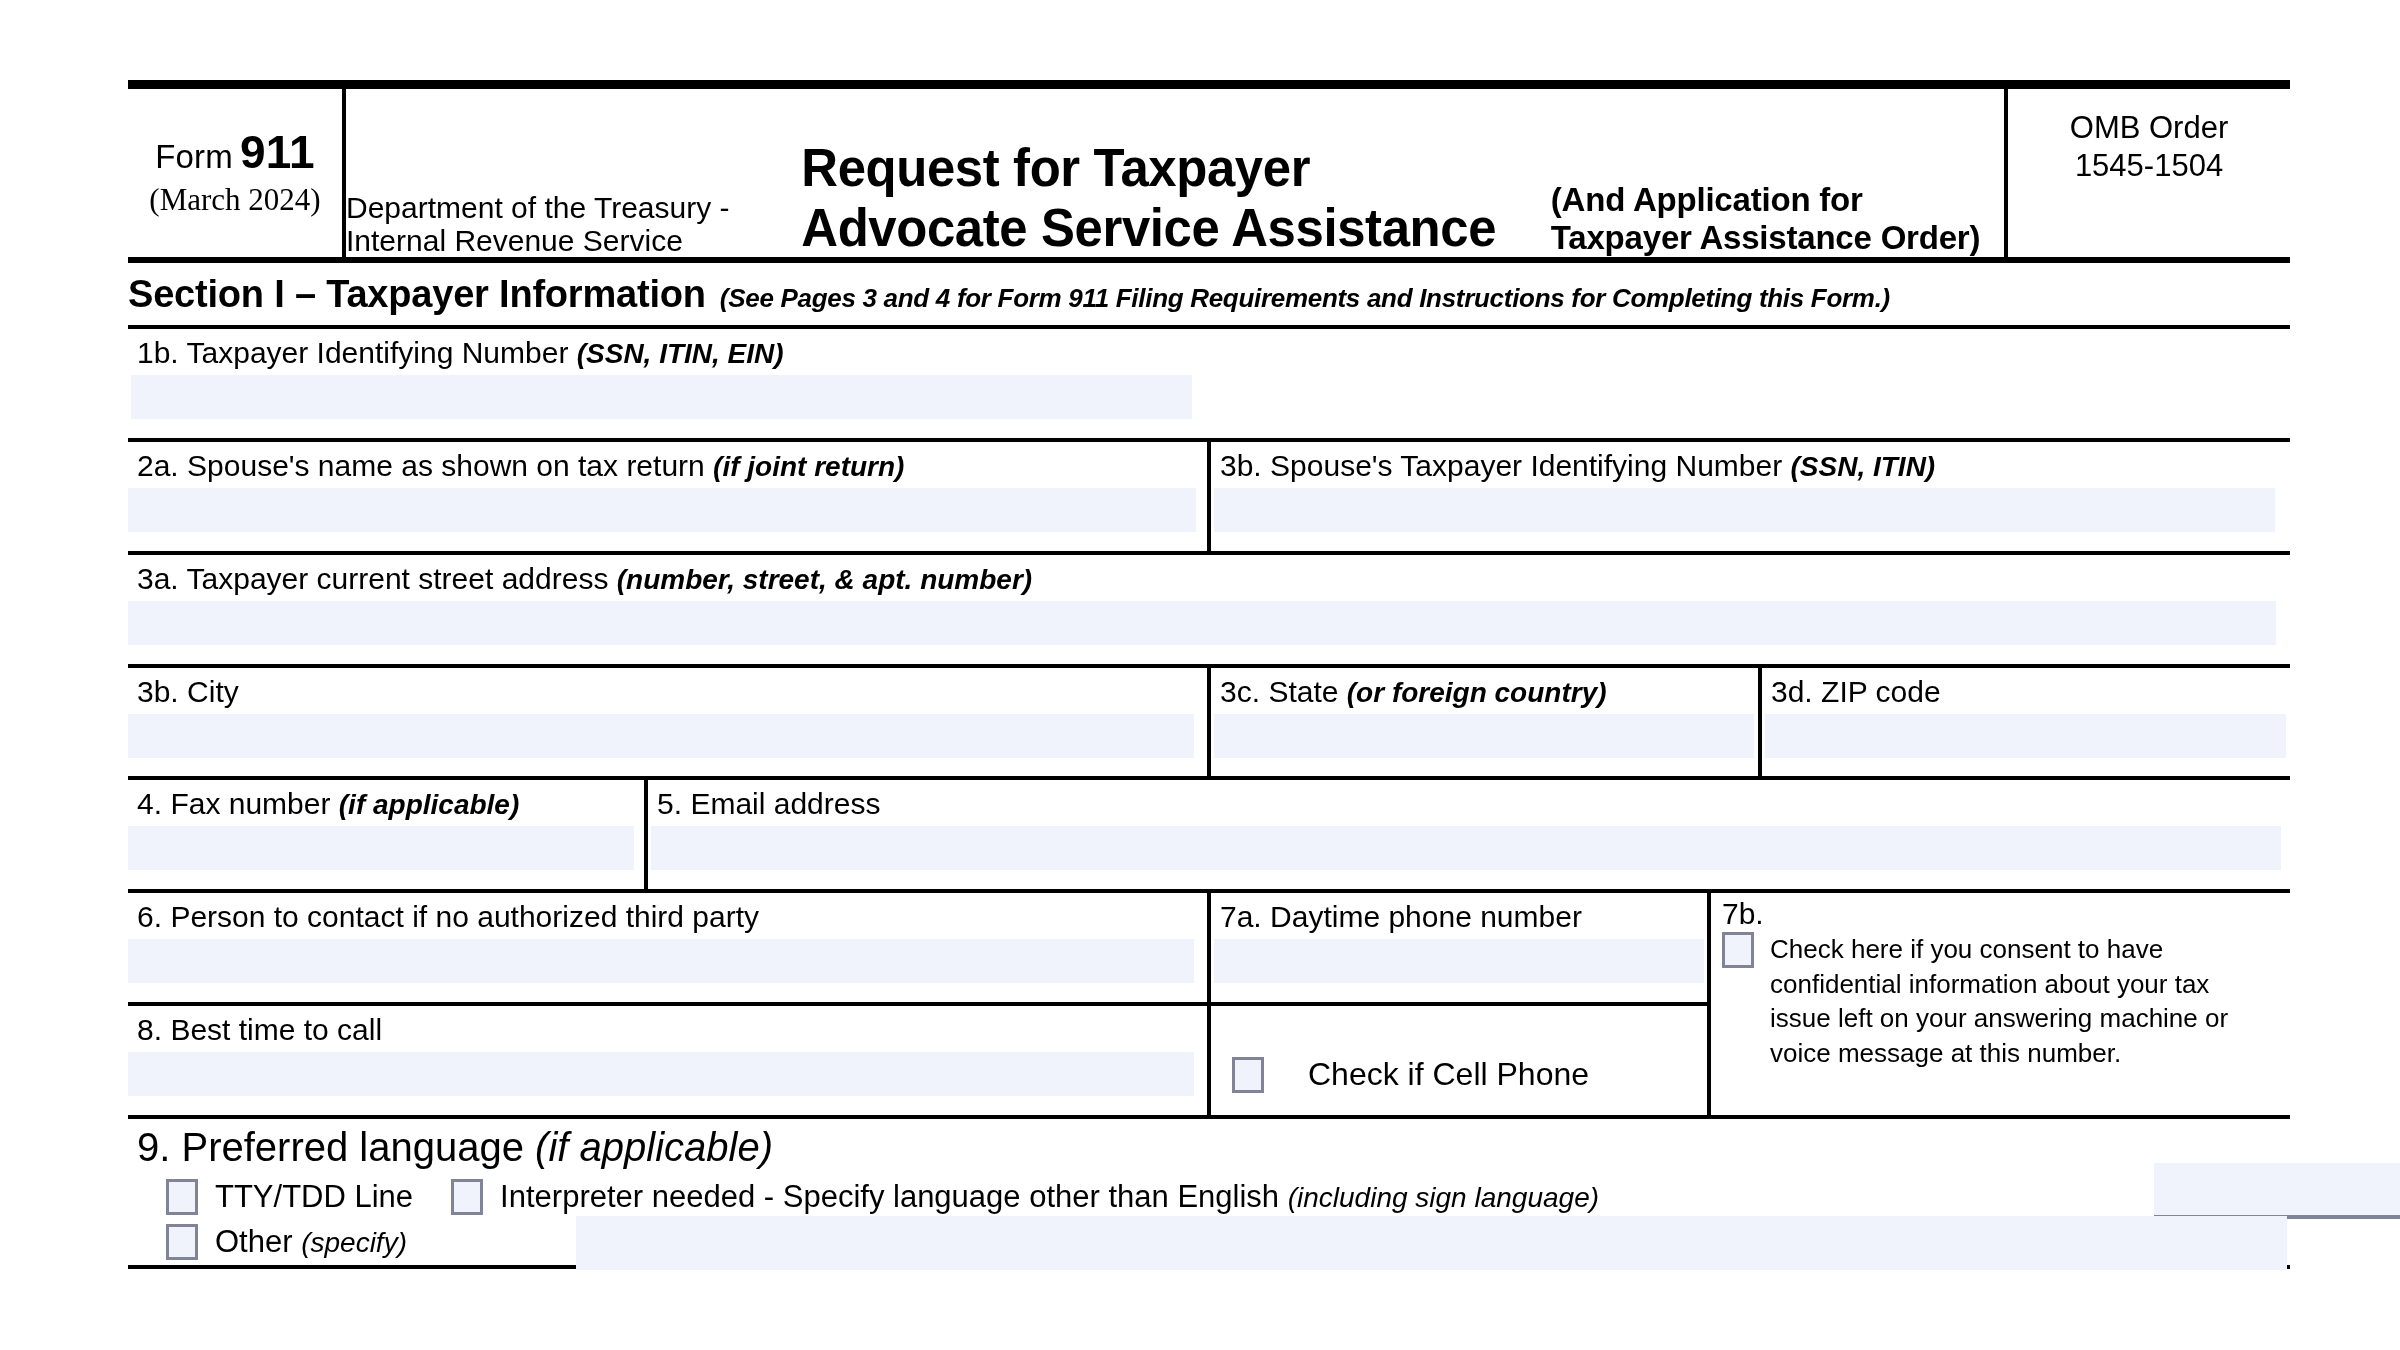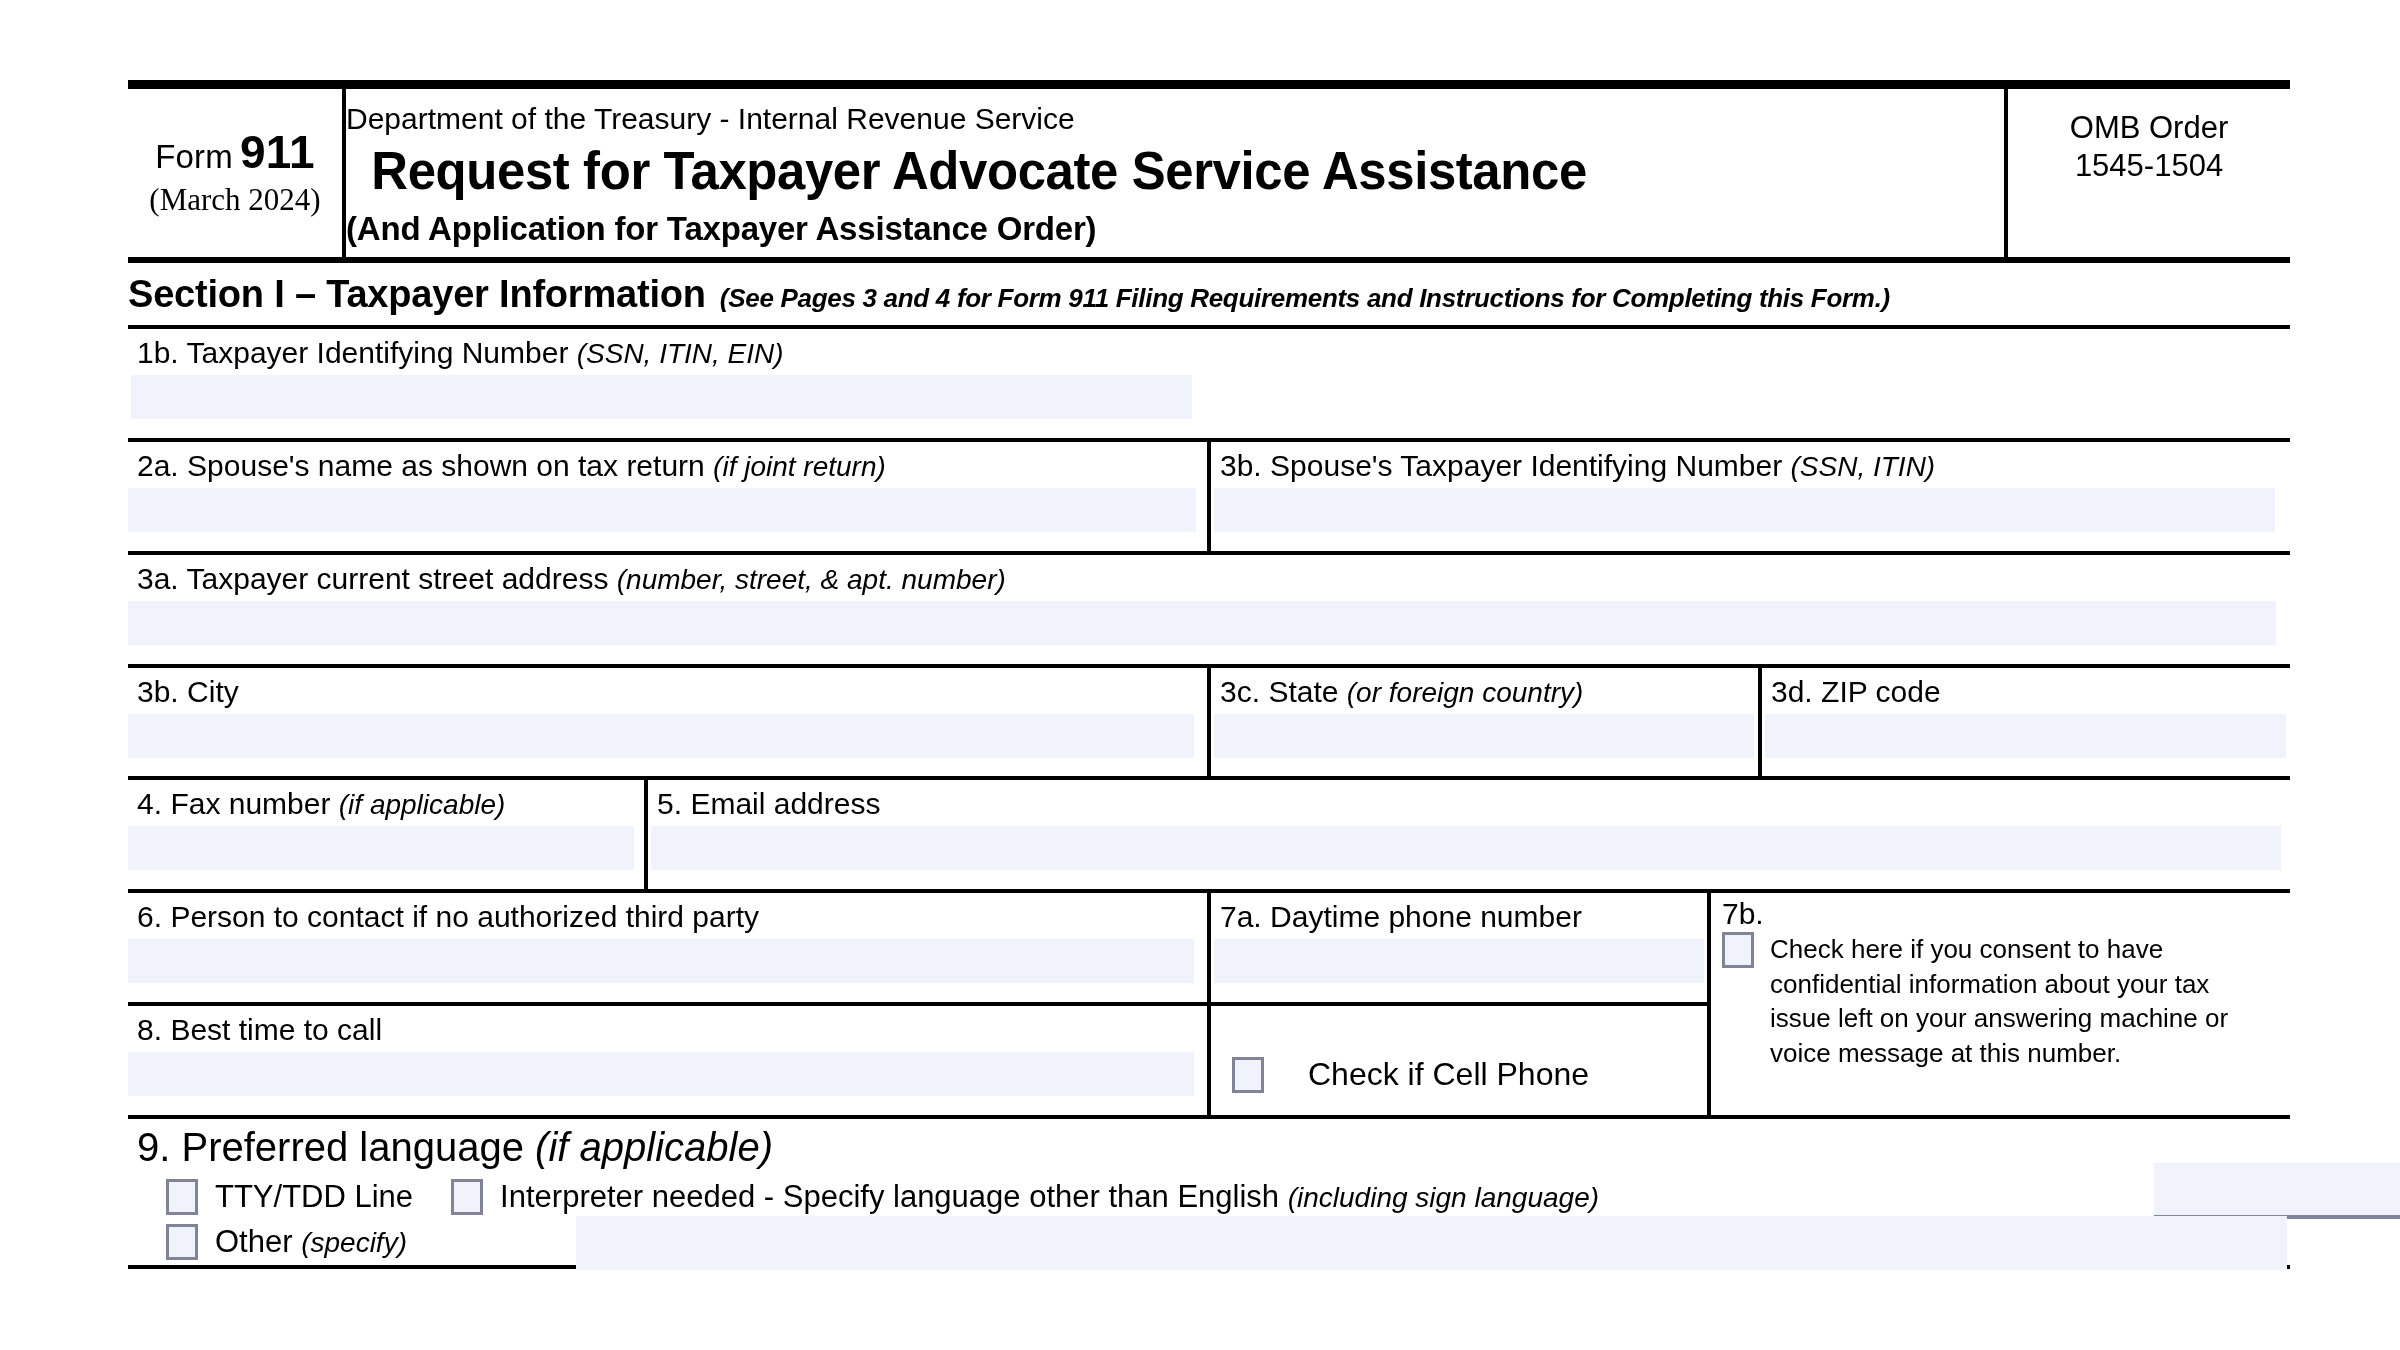--- a/index.html
+++ b/index.html
@@ -62,22 +62,22 @@
     padding-left: 7px;
   }
   .hdr-left .rev {
     font-size: 31px;
     margin-top: 6px;
     font-family: Liberation Serif, serif;
   }
   .hdr-center {
     flex: 1;
     display: flex;
-    flex-direction: column;
-    align-items: flex-start;
+    flex-direction: row;
+    align-items: flex-end;
     justify-content: flex-start;
     padding-top: 13px;
     box-sizing: border-box;
     border-right: 4px solid #000;
   }
   .hdr-center .dept {
     font-size: 30px;
     line-height: 1.1;
   }
   .hdr-center .maintitle {
@@ -146,21 +146,21 @@
     position: relative;
     padding: 6px 0 0 0;
   }
   .cell + .cell { border-left: 4px solid #000; }
   .lbl {
     font-size: 30px;
     line-height: 1.18;
     padding-left: 9px;
     white-space: nowrap;
   }
-  .lbl .ital { font-size: 28px; }
+  .lbl .ital { font-size: 28px; font-weight: bold; }
   .fld {
     background: #f0f2fc;
     height: 44px;
     margin-top: 5px;
   }
 
   
   .cbx {
     width: 32px;
     height: 36px;

